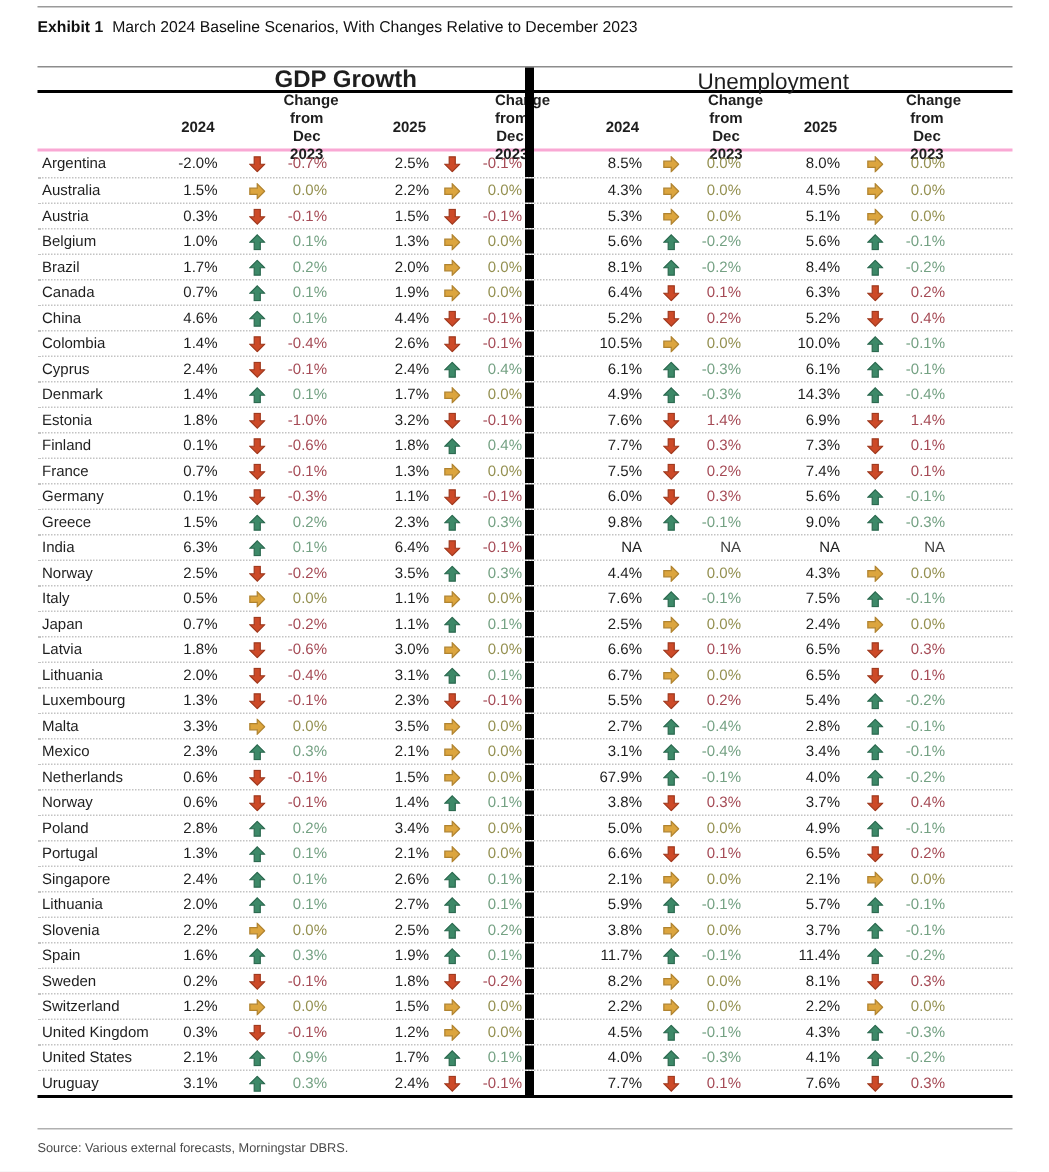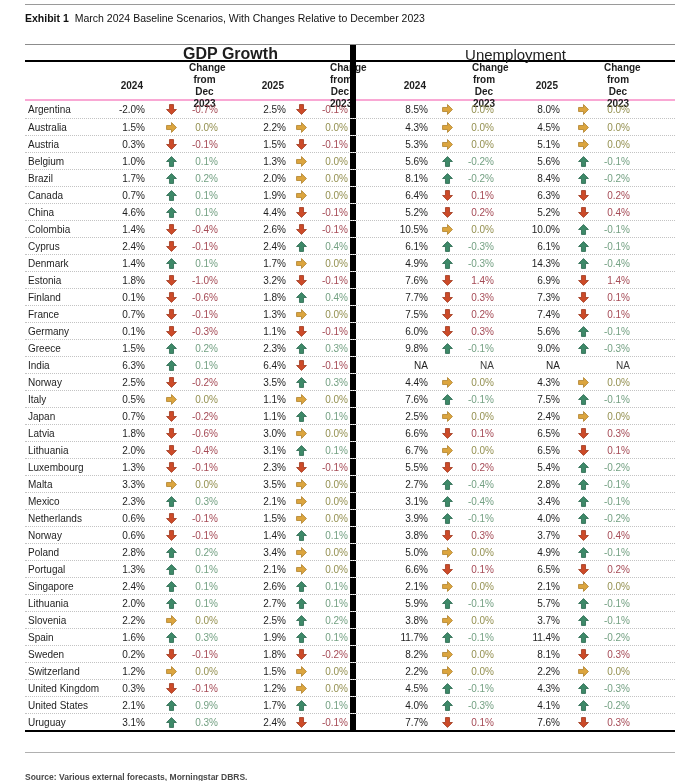--- a/index.html
+++ b/index.html
@@ -43,21 +43,21 @@
   .arr path { stroke-width:0.9; }
   .arr-up path   { fill:#3d8968; stroke:#2c6a50; }
   .arr-down path { fill:#cd4a28; stroke:#a03a1f; }
   .arr-flat path { fill:#dca53e; stroke:#b0832f; }
   .t-up   { color:#74a183; }
   .t-down { color:#a54a55; }
   .t-flat { color:#949050; }
   .t-na   { color:#3f3f3f; }
 
   .source-rule { border-top:1px solid #b0b0b0; margin-top:20px; }
-  .source-text { margin-top:19px; font-size:8.5px; color:#4a4a4a;font-weight:bold; }
+  .source-text { margin-top:7px; font-size:8.5px; color:#4a4a4a; }
 </style>
 </head>
 <body>
 
 <div class="page">
   <div class="content">
     <div class="top-rule"></div>
 
     <div class="title-row">
       <span class="exhibit-label">Exhibit 1</span><span>March 2024 Baseline Scenarios, With Changes Relative to December 2023</span>
@@ -918,21 +918,21 @@
               <span class="chg-val t-down">-0.1%</span>
             </div>
     <div class="cell val">1.5%</div>
     <div class="cell chgcell">
               <svg viewBox="0 0 12 12" class="arr arr-flat">
                 <path d="M6 0.6 L11.4 6 H8.2 V11.4 H3.8 V6 H0.6 Z" transform="rotate(90 6 6)"></path>
               </svg>
               <span class="chg-val t-flat">0.0%</span>
             </div>
     <div class="cell divider"></div>
-    <div class="cell val">3.9%</div>
+    <div class="cell val">67.9%</div>
     <div class="cell chgcell">
               <svg viewBox="0 0 12 12" class="arr arr-up">
                 <path d="M6 0.6 L11.4 6 H8.2 V11.4 H3.8 V6 H0.6 Z"></path>
               </svg>
               <span class="chg-val t-up">-0.1%</span>
             </div>
     <div class="cell val">4.0%</div>
     <div class="cell chgcell">
               <svg viewBox="0 0 12 12" class="arr arr-up">
                 <path d="M6 0.6 L11.4 6 H8.2 V11.4 H3.8 V6 H0.6 Z"></path>

